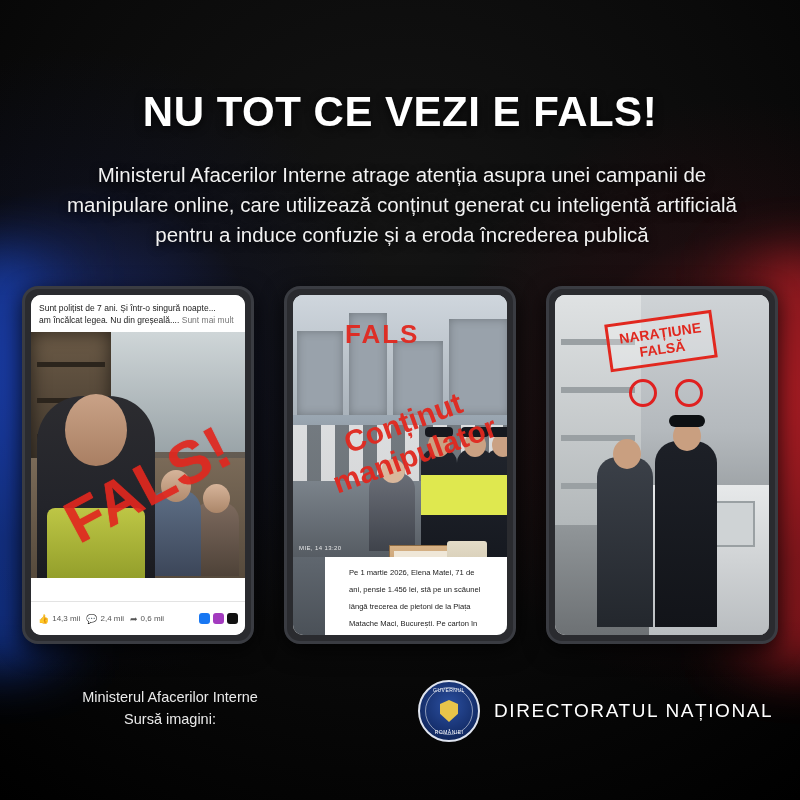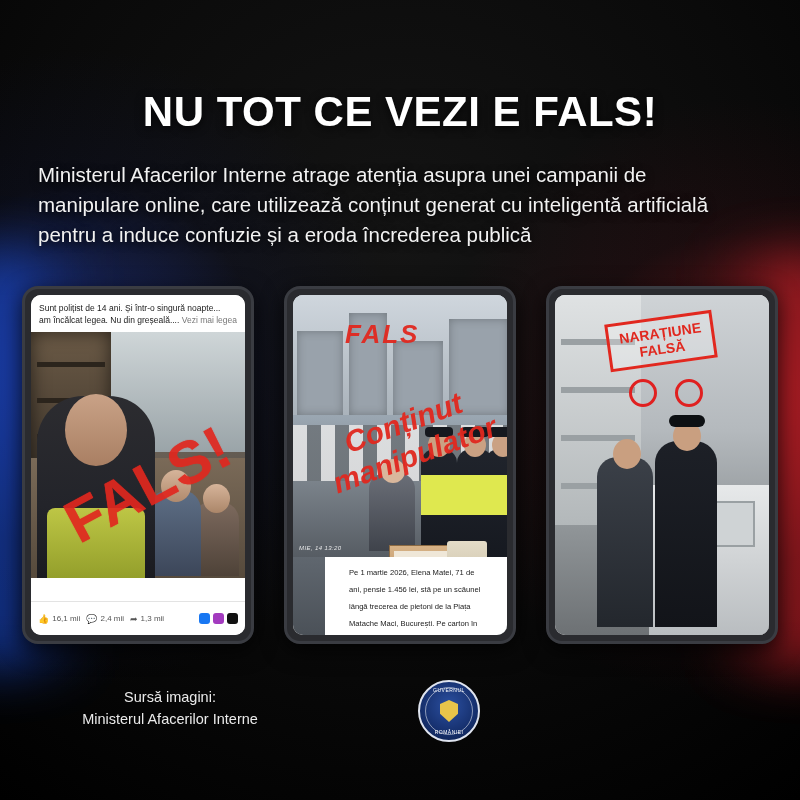--- a/index.html
+++ b/index.html
@@ -29,21 +29,22 @@
   .headline {
     position: absolute; top: 88px; left: 0; width: 800px;
     text-align: center;
     color: #ffffff;
     font-size: 42px;
     font-weight: bold;
     letter-spacing: .5px;
     text-shadow: 0 2px 10px rgba(0,0,0,.8);
   }
   .subhead {
-    position: absolute; top: 160px; left: 38px; width: 700px;
+    position: absolute; top: 160px; left: 52px; width: 700px;
+    text-align: center;
     color: #f2f2f2;
     font-size: 20.5px;
     line-height: 30px;
     font-weight: 400;
     text-shadow: 0 2px 8px rgba(0,0,0,.9);
   }
 
   
   .cards { position: absolute; top: 286px; left: 0; width: 800px; height: 360px; }
 
@@ -131,21 +132,21 @@
     background:#fff; border-top:1px solid #e3e3e3;
     display:flex; align-items:center; gap:6px; padding:0 7px;
     font-size:8px; color:#555;
   }
   .pa { display:flex; align-items:center; gap:3px; }
   .pa .gl { font-size:9px; }
   .social-dots { margin-left:auto; display:flex; gap:3px; }
   .social-dots span { width:11px; height:11px; border-radius:3px; display:block; }
 
   
-  .street { position:absolute; inset:0; background: linear-gradient(180deg,#b9c3cc 0%, #9aa6b1 36%, #6f7780 60%, #4b5158 100%); font-style: italic; }
+  .street { position:absolute; inset:0; background: linear-gradient(180deg,#b9c3cc 0%, #9aa6b1 36%, #6f7780 60%, #4b5158 100%); }
   .blocks { position:absolute; left:0; top:0; width:100%; height:120px;
     background: linear-gradient(180deg,#cfd6dd,#aab3bb); }
   .blk { position:absolute; bottom:0; background:#99a2ab; box-shadow: inset 0 0 10px rgba(0,0,0,.25); }
   .crosswalk { position:absolute; left:0; right:0; top:130px; height:56px;
     background: repeating-linear-gradient(90deg,#e8e8e8 0 14px, #6d7378 14px 28px); opacity:.85; }
   .ground { position:absolute; left:0; right:0; bottom:78px; top:186px; background: linear-gradient(180deg,#7b838b,#565c63); }
   .cop { position:absolute; bottom:78px; width:36px; height:108px;
     background: linear-gradient(180deg,#20242c,#161920); border-radius:14px 14px 0 0; }
   .cop .head{position:absolute; left:7px; top:-16px; width:22px;height:24px;border-radius:50%;background:#caa183;}
   .cop .hat{position:absolute; left:4px; top:-22px; width:28px;height:10px;border-radius:4px;background:#15181e;}
@@ -243,24 +244,24 @@
   <div class="light-right"></div>
 
   <div class="headline">NU TOT CE VEZI E FALS!</div>
   <div class="subhead">Ministerul Afacerilor Interne atrage atenția asupra unei campanii de manipulare online, care utilizează conținut generat cu inteligentă artificială pentru a induce confuzie și a eroda încrederea publică</div>
 
   <div class="cards">
 
     <div class="card c1">
       <div class="screen">
         <div class="post-text">
-          <div>Sunt polițist de 14 ani. Și într-o singură noapte...</div>
+          <div>Sunt polițist de 7 ani. Și într-o singură noapte...</div>
           <div>
             <span>am încălcat legea. Nu din greșeală....</span>
-            <span class="more">Vezi mai legea</span>
+            <span class="more">Sunt mai mult</span>
           </div>
         </div>
         <div class="post-photo">
           <div class="room-win"></div>
           <div class="room-shelf">
               <i></i>
               <i></i>
               <i></i>
             </div>
           <div class="room-floor"></div>
@@ -273,29 +274,29 @@
             </div>
           <div class="person-officer">
             <div class="vest"></div>
               <div class="head"></div>
           </div>
           <div class="stamp-fals1">FALS!</div>
         </div>
         <div class="post-actions">
           <span class="pa">
             <span class="gl">👍</span>
-            <span>16,1 mii</span>
+            <span>14,3 mii</span>
           </span>
           <span class="pa">
             <span class="gl">💬</span>
             <span>2,4 mii</span>
           </span>
           <span class="pa">
             <span class="gl">➦</span>
-            <span>1,3 mii</span>
+            <span>0,6 mii</span>
           </span>
           <span class="social-dots">
             <span style="background:#1877f2"></span>
             <span style="background:#a33bbf"></span>
             <span style="background:#111"></span>
           </span>
         </div>
       </div>
     </div>
 
@@ -370,28 +371,29 @@
             <div>NARAȚIUNE</div>
             <div>FALSĂ</div>
           </div>
         </div>
       </div>
     </div>
 
   </div>
 
   <div class="source">
+    <div>Ministerul Afacerilor Interne</div>
     <div>Sursă imagini:</div>
-    <div>Ministerul Afacerilor Interne</div>
   </div>
 
   <div class="logo-wrap">
     <div class="crest">
       <div class="ring"></div>
       <div class="t">GUVERNUL</div>
       <div class="shield"></div>
       <div class="b">ROMÂNIEI</div>
     </div>
     <div class="org">
+      <div>DIRECTORATUL NAȚIONAL</div>
     </div>
   </div>
 
 </div>
 
 </body></html>

